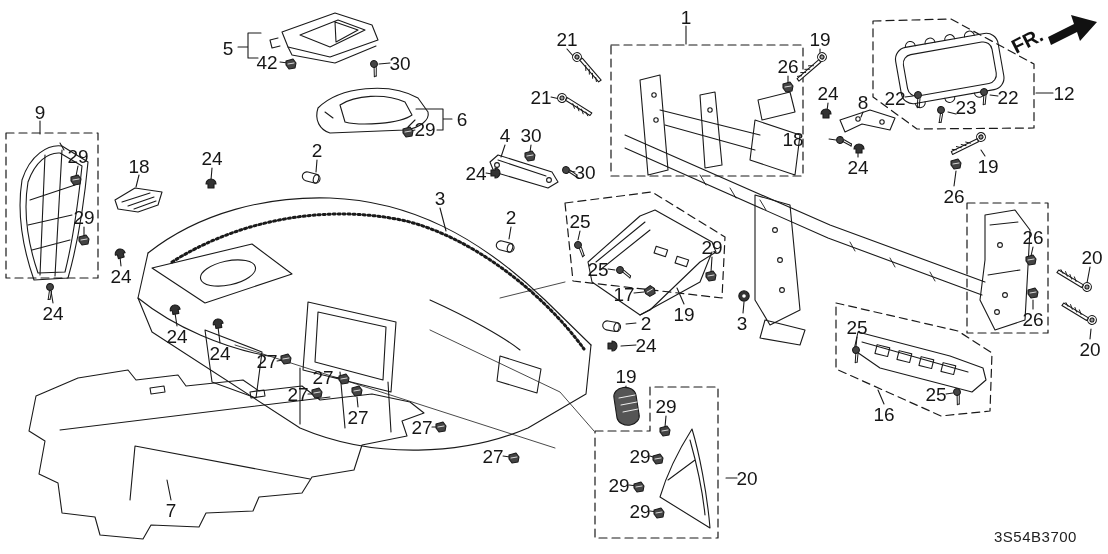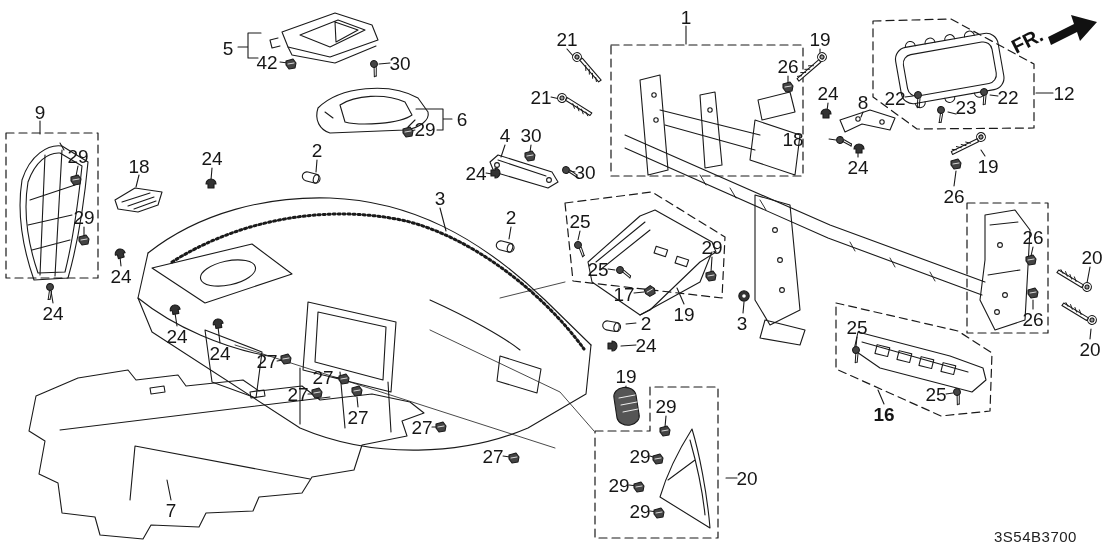--- a/index.html
+++ b/index.html
@@ -326,18 +326,18 @@
       <div class="callout" style="left: 646px; top: 345px;">24</div>
       <div class="callout" style="left: 626px; top: 376px;">19</div>
       <div class="callout" style="left: 666px; top: 406px;">29</div>
       <div class="callout" style="left: 493px; top: 456px;">27</div>
       <div class="callout" style="left: 640px; top: 456px;">29</div>
       <div class="callout" style="left: 619px; top: 485px;">29</div>
       <div class="callout" style="left: 640px; top: 511px;">29</div>
       <div class="callout" style="left: 747px; top: 478px;">20</div>
       <div class="callout" style="left: 857px; top: 327px;">25</div>
       <div class="callout" style="left: 936px; top: 394px;">25</div>
-      <div class="callout" style="left: 884px; top: 414px; font-weight: bold;">16</div>
+      <div class="callout" style="left: 884px; top: 414px;">16</div>
       <div class="callout" style="left: 171px; top: 510px;">7</div>
     </div>
 
   <div id="diagram-code">3S54B3700</div>
 </div>
 
 </body></html>

